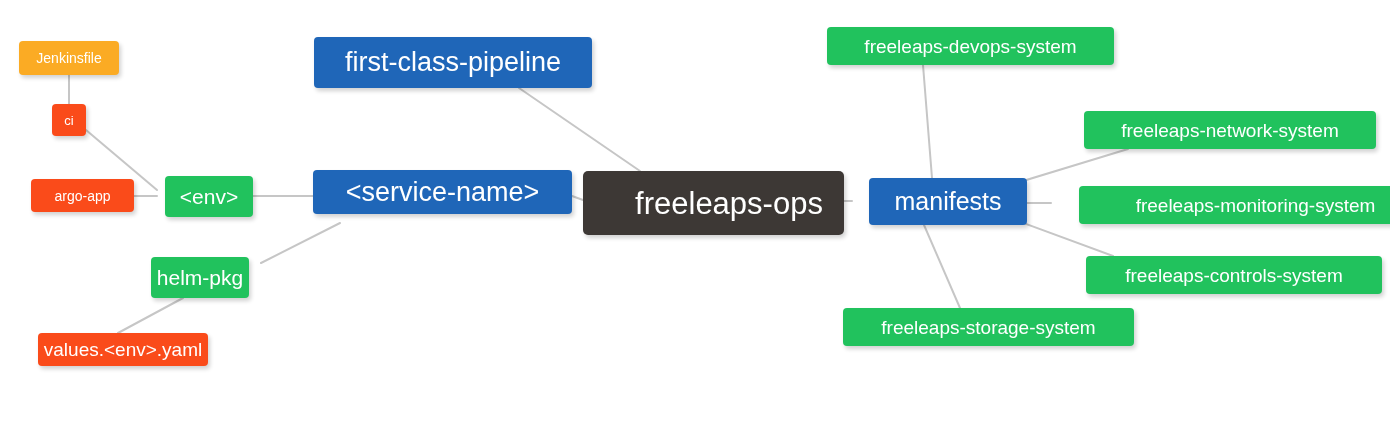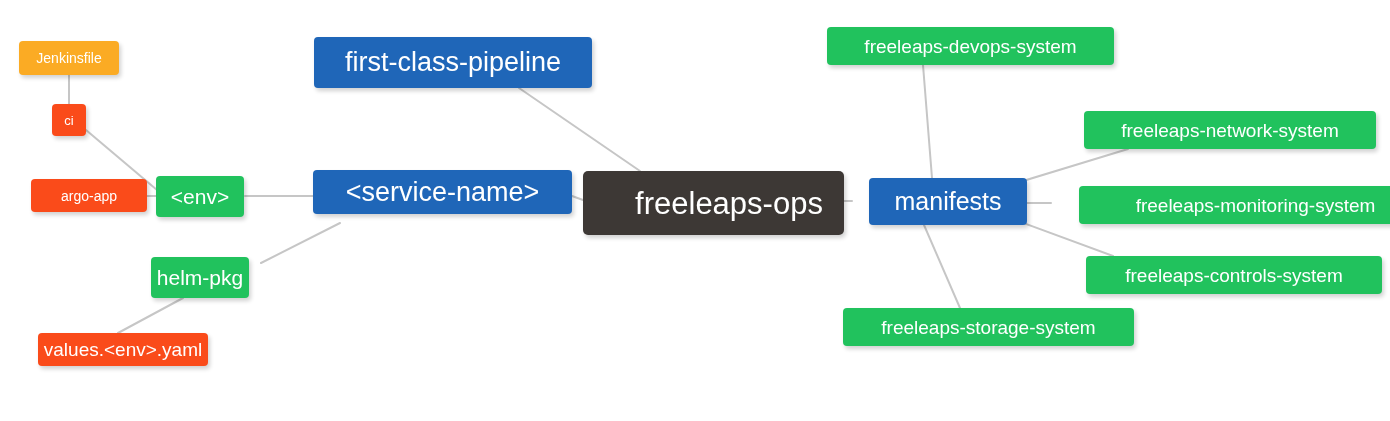--- a/index.html
+++ b/index.html
@@ -78,24 +78,24 @@
       <line x1="1010" y1="218" x2="1113" y2="256" stroke="#c6c6c6" stroke-width="2" stroke-linecap="round"></line>
       <line x1="924" y1="225" x2="960" y2="308" stroke="#c6c6c6" stroke-width="2" stroke-linecap="round"></line>
     </svg>
   <div id="node-layer">
       <div class="node node-orange sz-xs" style="left: 19px; top: 25px; width: 100px; height: 34px; margin-top: 16px;">
         <span>Jenkinsfile</span>
       </div>
       <div class="node node-red sz-xxs" style="left: 52px; top: 104px; width: 34px; height: 32px;">
         <span>ci</span>
       </div>
-      <div class="node node-red sz-xs" style="left: 31px; top: 179px; width: 116px; height: 33px;">
+      <div class="node node-red sz-xs" style="left: 31px; top: 179px; width: 103px; height: 33px;">
         <span>argo-app</span>
       </div>
-      <div class="node node-green sz-md" style="left: 156px; top: 176px; width: 88px; height: 41px; text-align: right;">
+      <div class="node node-green sz-md" style="left: 165px; top: 176px; width: 88px; height: 41px; text-align: right;">
         <span>&lt;env&gt;</span>
       </div>
       <div class="node node-green sz-md" style="left: 151px; top: 257px; width: 98px; height: 41px;">
         <span>helm-pkg</span>
       </div>
       <div class="node node-red sz-sm" style="left: 10px; top: 333px; width: 170px; height: 33px;">
         <span>values.&lt;env&gt;.yaml</span>
       </div>
       <div class="node node-blue sz-xl" style="left: 314px; top: 37px; width: 278px; height: 51px;">
         <span>first-class-pipeline</span>

